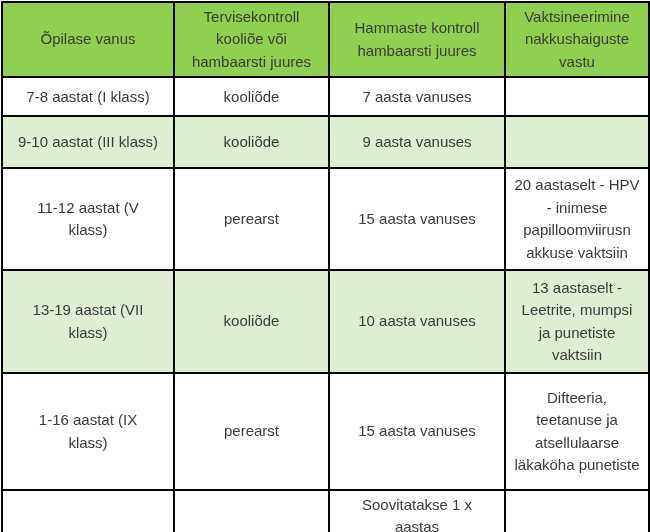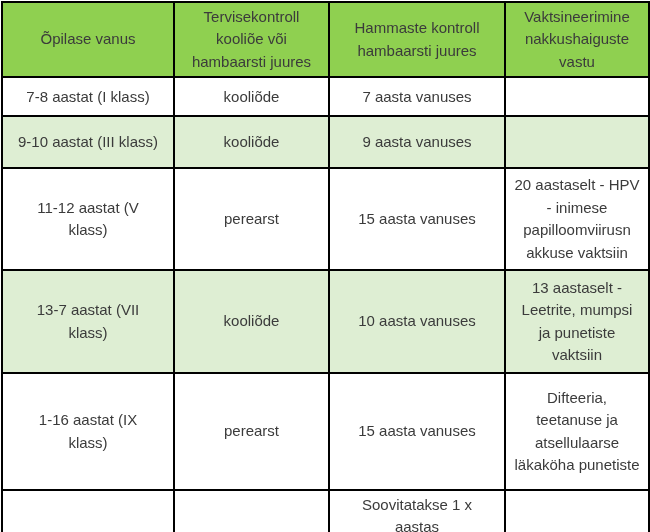--- a/index.html
+++ b/index.html
@@ -94,21 +94,21 @@
         <td>11-12 aastat (V
 klass)</td>
         <td>perearst</td>
         <td>15 aasta vanuses</td>
         <td>20 aastaselt - HPV
 - inimese
 papilloomviirusn
 akkuse vaktsiin</td>
       </tr>
       <tr class="r3 stripe">
-        <td>13-7 aastat (VII
+        <td>13-19 aastat (VII
 klass)</td>
         <td>kooliõde</td>
         <td>10 aasta vanuses</td>
         <td>13 aastaselt -
 Leetrite, mumpsi
 ja punetiste
 vaktsiin</td>
       </tr>
       <tr class="r4 plain">
         <td>1-16 aastat (IX

